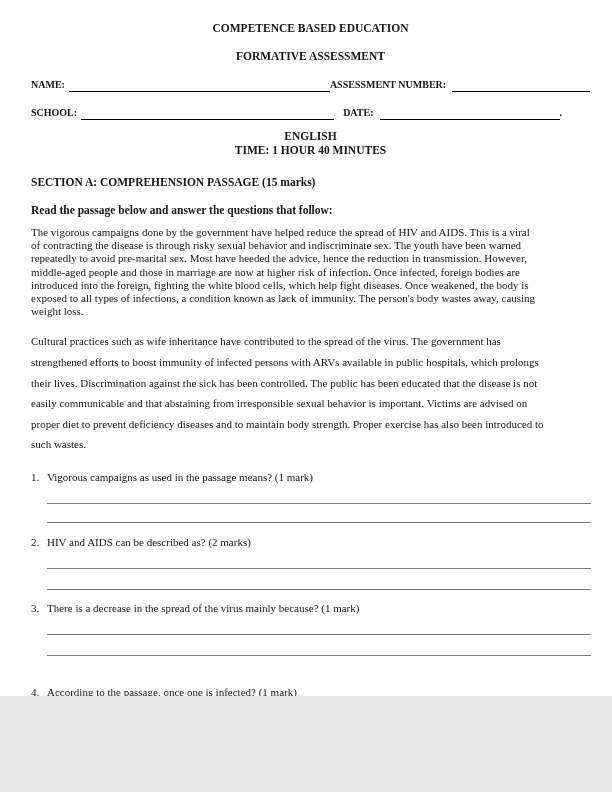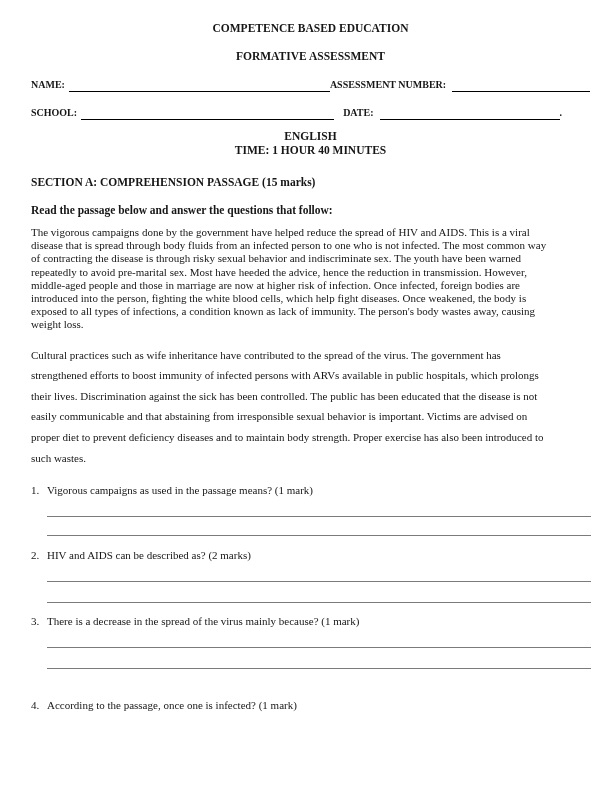--- a/index.html
+++ b/index.html
@@ -1,19 +1,19 @@
 <!DOCTYPE html>
 <html><head>
 <meta charset="utf-8">
 <style>
   html, body { margin: 0; padding: 0; background: #e8e8e8; }
   .page {
     position: relative;
     width: 612px;
-    height: 792px;
+    height: 696px;
     margin: 0 auto;
     background: #ffffff;
     box-sizing: border-box;
     padding: 22px 22px 0 31px;
     font-family: "Liberation Serif", "DejaVu Serif", serif;
     color: #161616;
     overflow: hidden;
   }
   .center { text-align: center; }
   .h-title {
@@ -110,25 +110,24 @@
     <div>ENGLISH</div>
     <div>TIME: 1 HOUR 40 MINUTES</div>
   </div>
 
   <div class="section-heading">SECTION A: COMPREHENSION PASSAGE (15 marks)</div>
 
   <div class="instruction">Read the passage below and answer the questions that follow:</div>
 
   <div class="para1">
     <div class="pline">The vigorous campaigns done by the government have helped reduce the spread of HIV and AIDS. This is a viral</div>
-    <div class="pline">disease that is spread through body fluids from an infected person to one who is not infected. The most common way</div>
     <div class="pline">of contracting the disease is through risky sexual behavior and indiscriminate sex. The youth have been warned</div>
     <div class="pline">repeatedly to avoid pre-marital sex. Most have heeded the advice, hence the reduction in transmission. However,</div>
     <div class="pline">middle-aged people and those in marriage are now at higher risk of infection. Once infected, foreign bodies are</div>
-    <div class="pline">introduced into the person, fighting the white blood cells, which help fight diseases. Once weakened, the body is</div>
+    <div class="pline">introduced into the foreign, fighting the white blood cells, which help fight diseases. Once weakened, the body is</div>
     <div class="pline">exposed to all types of infections, a condition known as lack of immunity. The person's body wastes away, causing</div>
     <div class="pline">weight loss.</div>
   </div>
 
   <div class="para2">
     <div class="pline">Cultural practices such as wife inheritance have contributed to the spread of the virus. The government has</div>
     <div class="pline">strengthened efforts to boost immunity of infected persons with ARVs available in public hospitals, which prolongs</div>
     <div class="pline">their lives. Discrimination against the sick has been controlled. The public has been educated that the disease is not</div>
     <div class="pline">easily communicable and that abstaining from irresponsible sexual behavior is important. Victims are advised on</div>
     <div class="pline">proper diet to prevent deficiency diseases and to maintain body strength. Proper exercise has also been introduced to</div>

